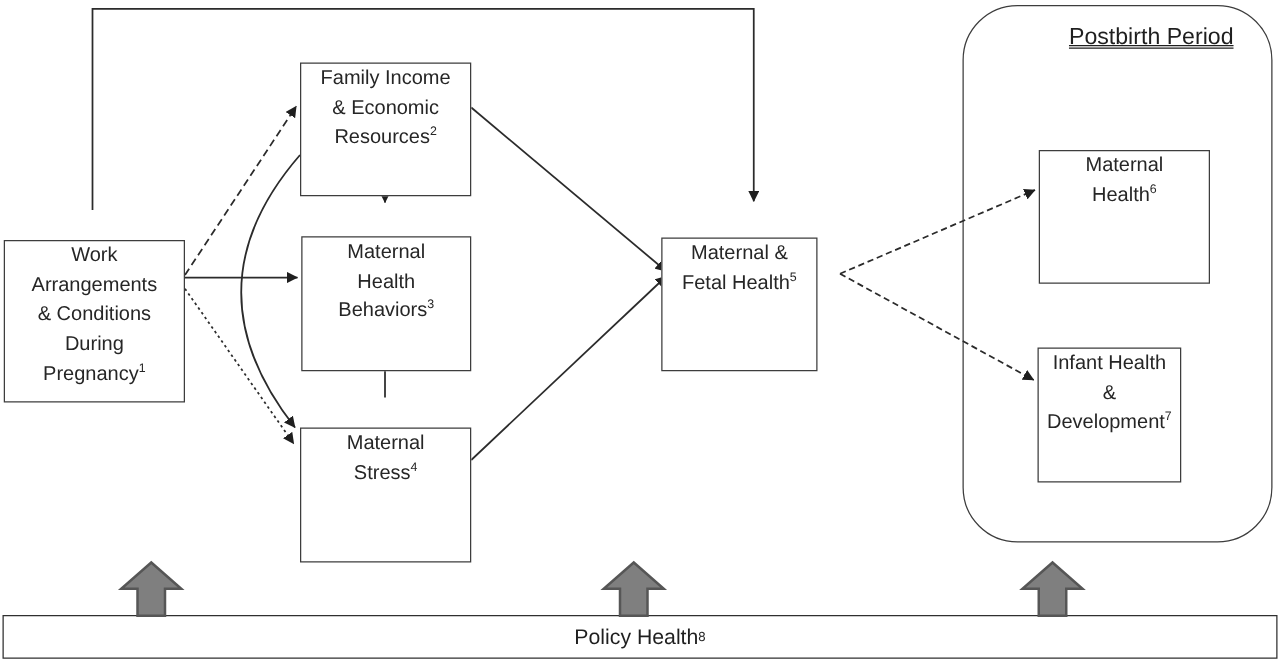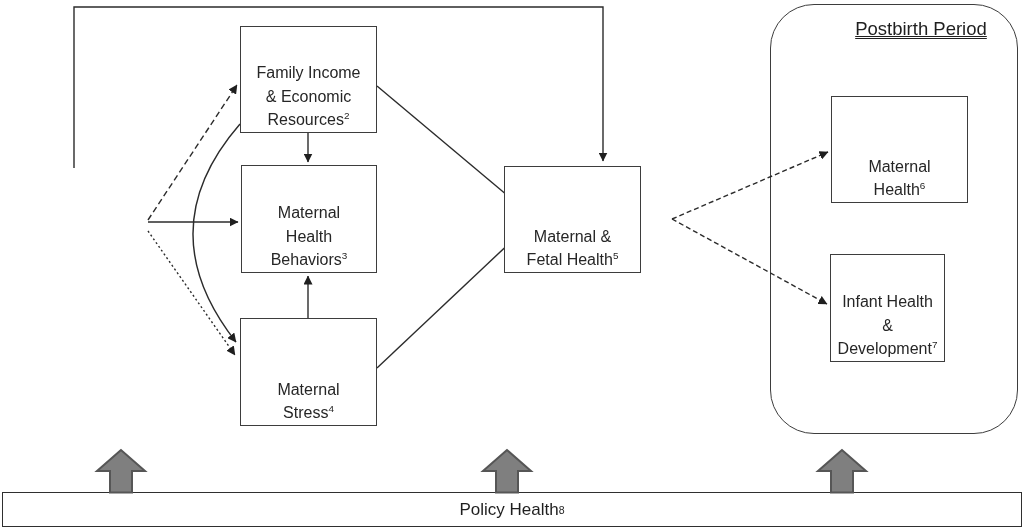--- a/index.html
+++ b/index.html
@@ -17,22 +17,22 @@
   .panel-title {
     position:absolute; left:797px; top:18px; width:248px;
     text-align:center; font-size:18.5px; color:#1f1f1f;text-decoration:underline;
   }
   .panel-title .u { text-decoration:underline; text-underline-offset:3px; }
   svg.overlay { position:absolute; left:0; top:0; pointer-events:none; }
   .edge { stroke:#2b2b2b; stroke-width:1.4; fill:none; }
   .blockarrow { stroke:#565656; stroke-width:2; stroke-linejoin:miter; }
   .box {
     position:absolute; background:#ffffff; border:1.5px solid #3d3d3d;
-    box-sizing:border-box; display:flex; align-items:flex-end; justify-content:center;
-    text-align:center; font-size:16px; line-height:1.48; color:#262626;
+    box-sizing:border-box; display:flex; align-items:flex-start; justify-content:center;
+    text-align:center; font-size:16px; line-height:1.48; color:#262626;margin-top:24px;
   }
   .lbl { white-space:pre-line; }
   sup { font-size:0.62em; line-height:0; }
   .policy-bar {
     position:absolute; left:2px; top:492px; width:1020px; height:35px;
     border:1.6px solid #2f2f2f; background:#ffffff; box-sizing:border-box;
     display:flex; align-items:center; justify-content:center;
     font-size:17px; color:#1f1f1f;
   }
 </style>
@@ -78,39 +78,46 @@
 
     <line class="edge" x1="672" y1="219" x2="828" y2="152" stroke-dasharray="5 3" marker-end="url(#ah)"></line>
 
     <line class="edge" x1="672" y1="219" x2="827" y2="304" stroke-dasharray="5 3" marker-end="url(#ah)"></line>
 
     <polygon class="blockarrow" points="121,450 97,471 110,471 110,492.5 132,492.5 132,471 145,471" fill="#7f7f7f"></polygon>
     <polygon class="blockarrow" points="507,450 483,471 496,471 496,492.5 518,492.5 518,471 531,471" fill="#7f7f7f"></polygon>
     <polygon class="blockarrow" points="842,450 818,471 831,471 831,492.5 853,492.5 853,471 866,471" fill="#7f7f7f"></polygon>
   </svg>
 
+  <div class="box" style="left:3px; top:168px; width:145px; height:130px;">
+    <div><span class="lbl">Work
+Arrangements
+&amp; Conditions
+During
+Pregnancy</span><sup>1</sup></div>
+  </div>
 
   <div class="box" style="left:240px; top:26px; width:137px; height:107px;">
     <div><span class="lbl">Family Income
 &amp; Economic
 Resources</span><sup>2</sup></div>
   </div>
 
   <div class="box" style="left:241px; top:165px; width:136px; height:108px;">
     <div><span class="lbl">Maternal
 Health
 Behaviors</span><sup>3</sup></div>
   </div>
 
   <div class="box" style="left:240px; top:318px; width:137px; height:108px;">
     <div><span class="lbl">Maternal
 Stress</span><sup>4</sup></div>
   </div>
 
-  <div class="box" style="left:504px; top:166px; width:137px; height:107px;">
+  <div class="box" style="left:529px; top:166px; width:125px; height:107px;">
     <div><span class="lbl">Maternal &amp;
 Fetal Health</span><sup>5</sup></div>
   </div>
 
   <div class="box" style="left:831px; top:96px; width:137px; height:107px;">
     <div><span class="lbl">Maternal
 Health</span><sup>6</sup></div>
   </div>
 
   <div class="box" style="left:830px; top:254px; width:115px; height:108px;">

